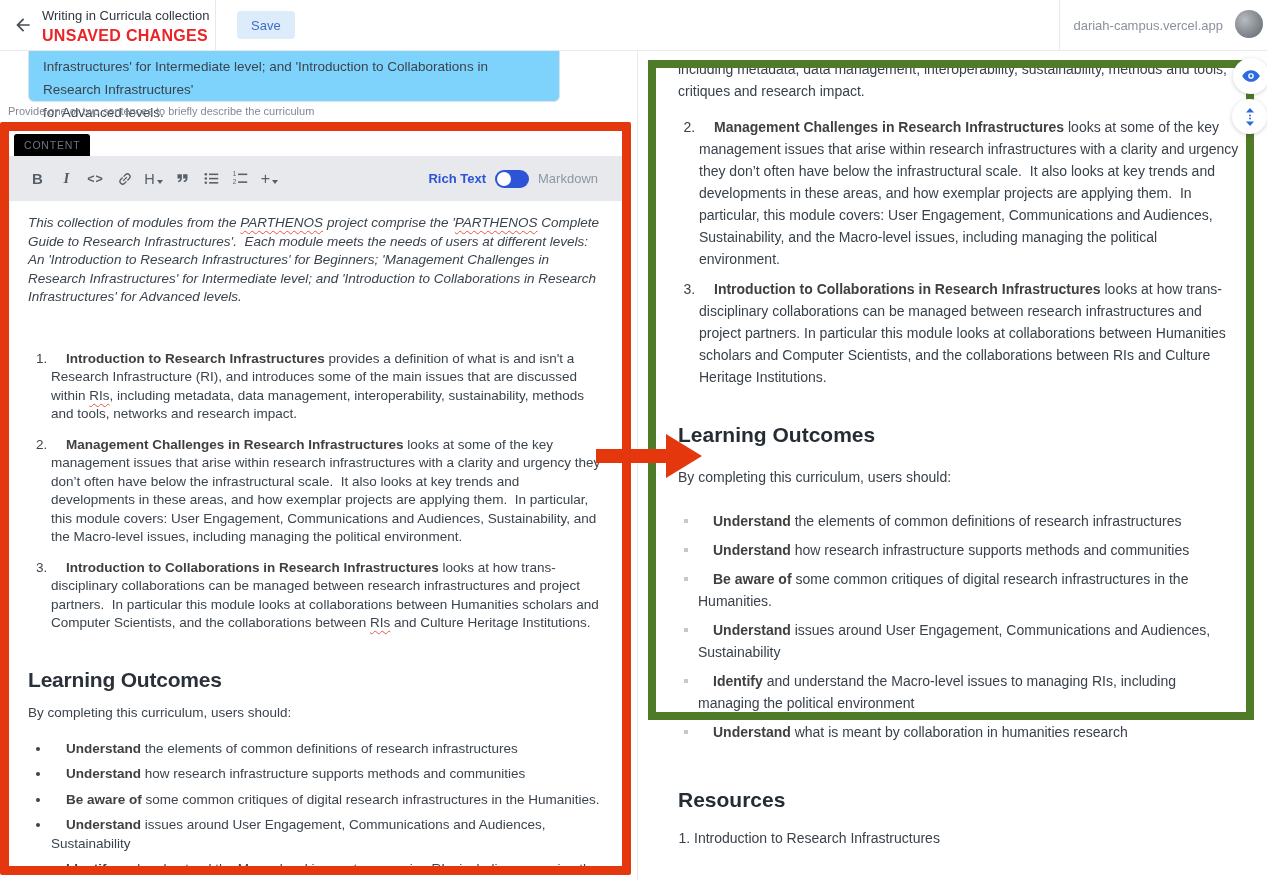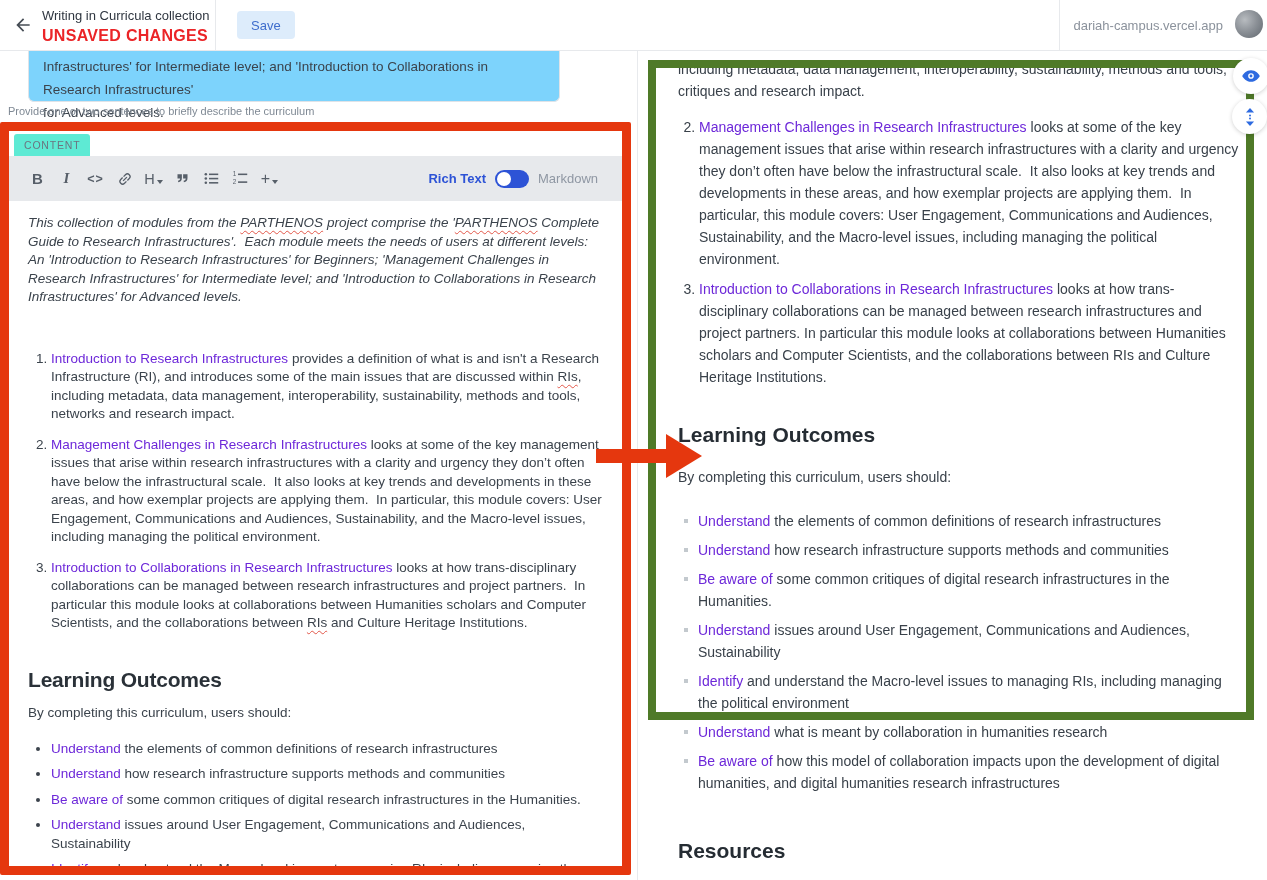--- a/index.html
+++ b/index.html
@@ -22,21 +22,21 @@
   .site-label{position:absolute;right:44px;top:18px;font-size:13px;color:#8b929c;}
   .avatar{position:absolute;left:1235px;top:10px;width:28px;height:28px;border-radius:50%;
     background:radial-gradient(circle at 35% 35%,#b8bcc0 0%,#8d9298 45%,#5f666d 100%);cursor:pointer;}
   
   .pane-divider{position:absolute;left:637px;top:50px;bottom:0;width:1px;background:#e8eaed;z-index:5;}
   .desc-box{position:absolute;left:28px;top:40px;width:532px;height:62px;
     border:1px solid #dfe3e8;border-top:none;border-radius:0 0 6px 6px;background:#7dd3fc;
     padding:15px 14px 0;box-sizing:border-box;font-size:13.5px;line-height:23px;color:#3b434c;}
   .helper-text{position:absolute;left:8px;top:105px;font-size:11px;color:#7f8994;}
   .content-tab{position:absolute;left:14px;top:134px;height:22px;line-height:22px;
-    padding:0 10px;background:#5eead4;border-radius:3px 3px 0 0;font-size:10.5px;
+    padding:0 10px;background:#000000;border-radius:3px 3px 0 0;font-size:10.5px;
     letter-spacing:.8px;color:#6b7580;cursor:pointer;z-index:10;}
   .ed-toolbar{position:absolute;left:9px;top:156px;width:613px;height:45px;background:#e7e9ec;
     display:flex;align-items:center;padding-left:14px;box-sizing:border-box;z-index:10;}
   .tbtn{width:29px;height:45px;display:flex;align-items:center;justify-content:center;
     color:#575f69;cursor:pointer;}
   .g-bold{font-weight:700;font-size:15px;}
   .g-italic{font-family:"Liberation Serif","DejaVu Serif",serif;font-style:italic;font-weight:600;font-size:15px;}
   .g-code{font-size:12.5px;font-weight:700;letter-spacing:1px;}
   .g-heading{font-size:14.5px;}
   .g-add{font-size:16px;font-weight:400;}
@@ -52,21 +52,21 @@
   .editor-content{position:absolute;left:28px;top:205px;width:578px;font-size:13.5px;
     line-height:18.5px;color:#3b434c;z-index:2;}
   .editor-content p.intro{margin:9px 0 0;font-style:italic;}
   .editor-content ol.modules{margin:43px 0 0;padding-left:23px;}
   .editor-content ol.modules li{margin-bottom:12px;}
   .editor-content h2{margin:38px 0 0;font-size:21px;font-weight:700;color:#2a3138;letter-spacing:-.2px;}
   .editor-content p.lead{margin:15px 0 0;}
   .editor-content ul.outcomes{margin:17px 0 0;padding-left:23px;}
   .editor-content ul.outcomes li{margin-bottom:7px;}
   .seg{white-space:pre-wrap;}
-  .b{font-weight:400;color:#6d28d9;}
+  .b{font-weight:700;color:#404040;margin-left:15px;}
   .sq{text-decoration:underline;text-decoration-style:wavy;text-decoration-color:#e2574a;
     text-decoration-thickness:1px;text-underline-offset:3px;}
   
   .preview-content{position:absolute;left:678px;top:50px;width:562px;font-size:14px;
     line-height:22px;color:#39414a;z-index:2;}
   .preview-content .tail{margin:8px 0 0;}
   .preview-content ol.pmodules{margin:14px 0 0;padding-left:21px;}
   .preview-content ol.pmodules li{margin-bottom:8px;}
   .preview-content h2{margin:36px 0 0;font-size:21px;font-weight:700;color:#252c33;}
   .preview-content p.lead{margin:20px 0 0;}
@@ -204,21 +204,20 @@
     </ol>
   <h2>Learning Outcomes</h2>
   <p class="lead">By completing this curriculum, users should:</p>
   <ul class="poutcomes">
       <li><span class="seg b">Understand</span><span class="seg"> the elements of common definitions of research infrastructures</span></li>
       <li><span class="seg b">Understand</span><span class="seg"> how research infrastructure supports methods and communities</span></li>
       <li><span class="seg b">Be aware of</span><span class="seg"> some common critiques of digital research infrastructures in the Humanities.</span></li>
       <li><span class="seg b">Understand</span><span class="seg"> issues around User Engagement, Communications and Audiences, Sustainability</span></li>
       <li><span class="seg b">Identify</span><span class="seg"> and understand the Macro-level issues to managing RIs, including managing the political environment</span></li>
       <li><span class="seg b">Understand</span><span class="seg"> what is meant by collaboration in humanities research</span></li>
-      <li><span class="seg b">Be aware of</span><span class="seg"> how this model of collaboration impacts upon the development of digital humanities, and digital humanities research infrastructures</span></li>
     </ul>
   <h2 class="res">Resources</h2>
   <ol class="resources">
       <li>Introduction to Research Infrastructures</li>
     </ol>
 </div>
 
 <div class="anno-box-left" style="border-color: rgb(229, 55, 14);"></div>
 <div class="anno-box-right" style="border-color: rgb(79, 122, 40);"></div>
 <div class="under-strip"></div>

